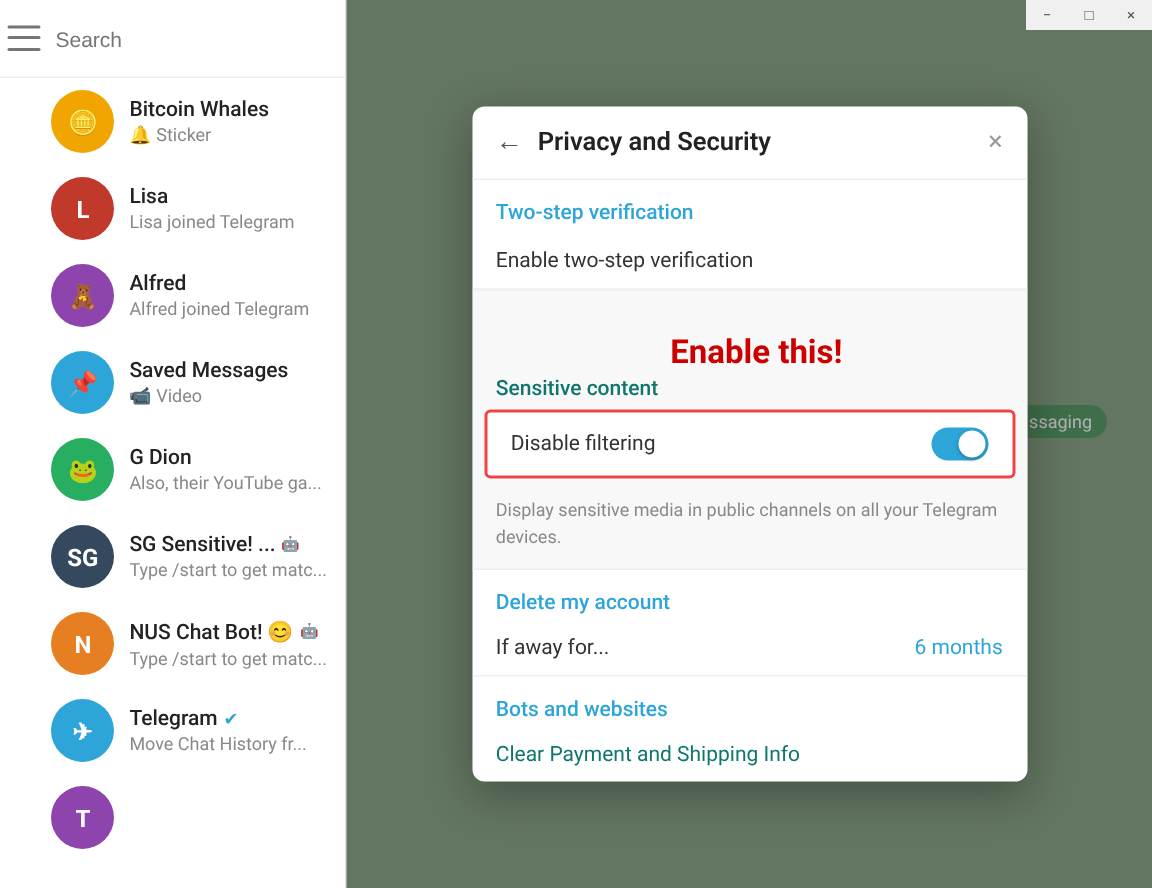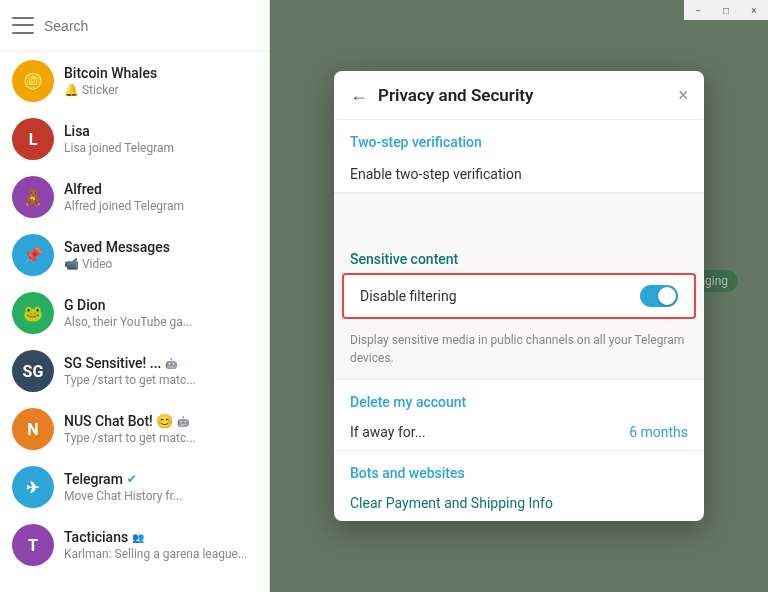--- a/index.html
+++ b/index.html
@@ -7,27 +7,28 @@
       width: 768px;
       height: 592px;
       overflow: hidden;
       font-family: -apple-system, BlinkMacSystemFont, 'Segoe UI', Roboto, sans-serif;
       display: flex;
       position: relative;
     }
 
     
     .sidebar {
-      width: 270px;
+      width: 231px;
       height: 592px;
       background: #fff;
       display: flex;
       flex-direction: column;
       flex-shrink: 0;
       border-right: 1px solid #e0e0e0;
+      align-items: flex-end;
     }
 
     .sidebar-header {
       display: flex;
       align-items: center;
       padding: 8px 12px;
       height: 52px;
       border-bottom: 1px solid #eee;
     }
 
@@ -411,27 +412,20 @@
         <div class="chat-info">
           <div class="chat-name">
             <span>Telegram</span>
             <span class="verified-badge">✔</span>
           </div>
           <div class="chat-preview">Move Chat History fr...</div>
         </div>
       </div>
       <div class="chat-item">
         <div class="avatar" style="background: rgb(142, 68, 173);">T</div>
-        <div class="chat-info">
-          <div class="chat-name">
-            <span>Tacticians</span>
-            <span style="font-size: 10px;">👥</span>
-          </div>
-          <div class="chat-preview">Karlman: Selling a garena league...</div>
-        </div>
       </div>
     </div>
 </div>
 
 <div class="main-area">
   <div class="messaging-badge">ssaging</div>
 
   <div class="modal-overlay">
     <div class="modal">
 
@@ -443,20 +437,21 @@
 
       <div class="modal-body">
 
 
         <div class="section-header">Two-step verification</div>
         <div class="section-item">Enable two-step verification</div>
 
         <div class="sensitive-section">
           <div class="sensitive-header-row">
             <span class="sensitive-label">Sensitive content</span>
+            <span class="enable-this-text">Enable this!</span>
           </div>
           <div class="toggle-row">
             <span class="toggle-label">Disable filtering</span>
             <div class="toggle">
               <div class="toggle-knob"></div>
             </div>
           </div>
           <div class="sensitive-desc">Display sensitive media in public channels on all your Telegram devices.</div>
         </div>
 

